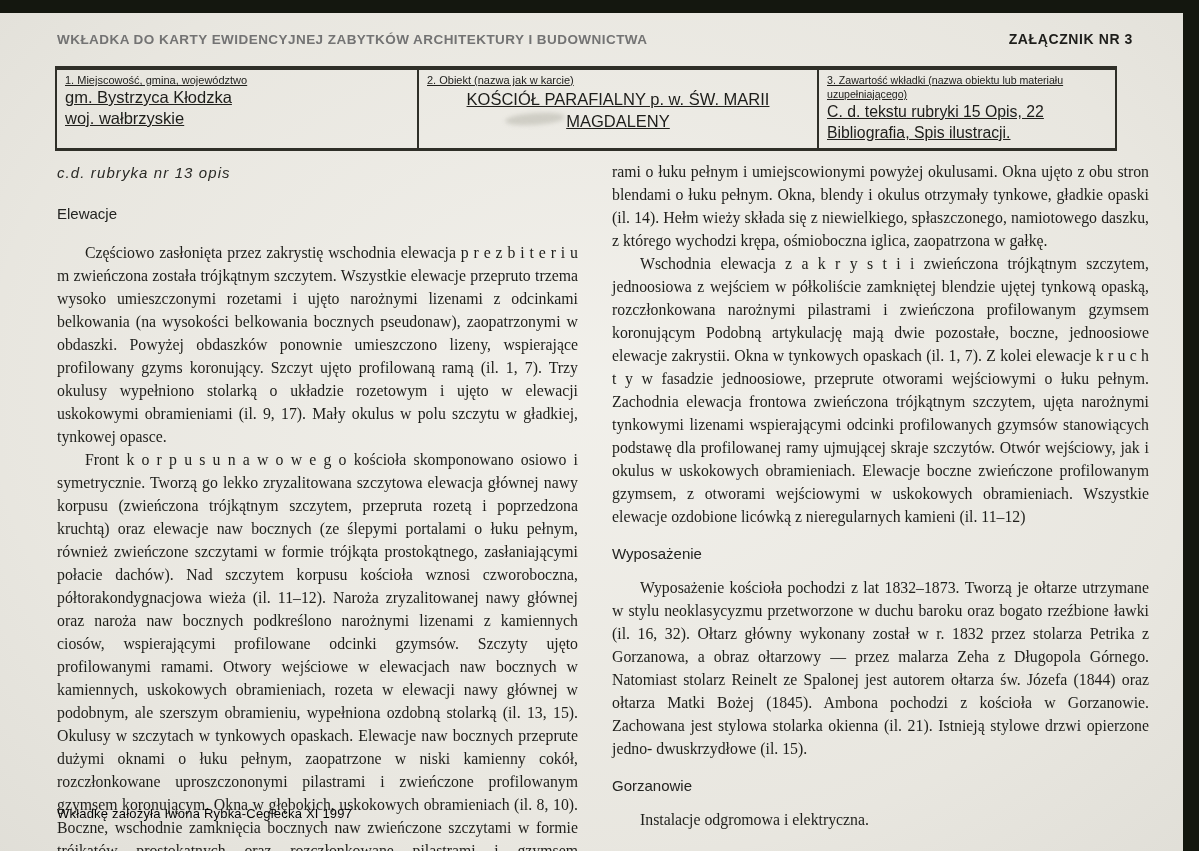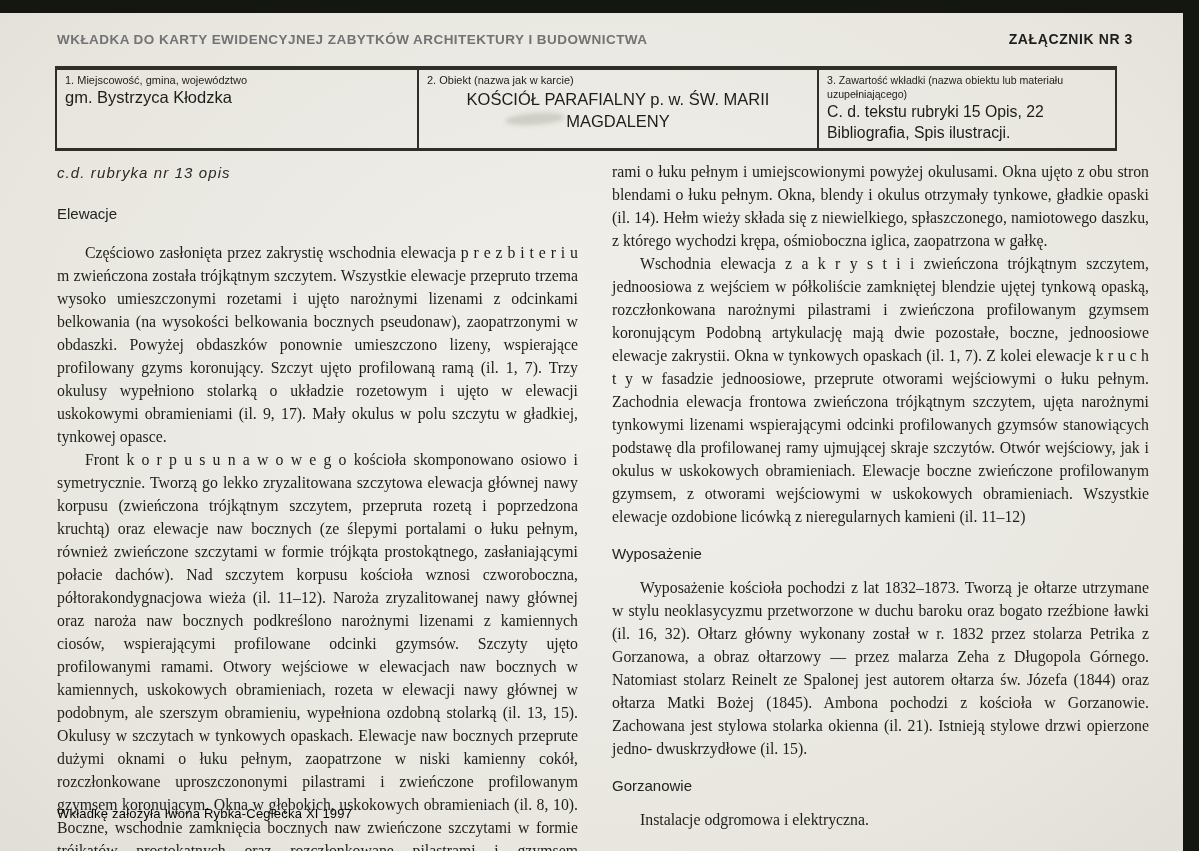--- a/index.html
+++ b/index.html
@@ -29,21 +29,21 @@
   
   .id-table{
     position:absolute;left:55px;top:66px;width:1058px;height:78px;
     display:flex;
     border-top:4px solid #2f2f28;
     border-bottom:3px solid #2f2f28;
     border-left:2px solid #2f2f28;
     border-right:2px solid #2f2f28;
     background:transparent;
   }
-  .cell{padding:3px 8px 4px 8px;box-sizing:border-box;}
+  .cell{padding:3px 8px 4px 8px;box-sizing:border-box;text-decoration:underline;}
   .cell1{width:362px;border-right:2px solid #2f2f28;}
   .cell2{width:400px;border-right:2px solid #2f2f28;text-align:center;}
   .cell3{flex:1;}
   .cell-label{font-size:11px;color:#232320;line-height:14px;text-align:left;}
   .cell3 .cell-label{font-size:10.6px;}
   .loc-name{font-size:17px;letter-spacing:2.5px;line-height:21px;color:#1d1d1a;}
   .loc-line{font-size:16.5px;line-height:21px;color:#1d1d1a;}
   .obj-name{font-size:16.5px;line-height:22px;color:#1d1d1a;padding:1px 14px 0 14px;}
   .content-desc{font-size:15.8px;line-height:21px;color:#1d1d1a;}
 
@@ -80,20 +80,21 @@
 <div class="band-top"></div>
 <div class="band-right"></div>
 
 <div class="doc-title">WKŁADKA DO KARTY EWIDENCYJNEJ ZABYTKÓW ARCHITEKTURY I BUDOWNICTWA</div>
 <div class="doc-annex">ZAŁĄCZNIK NR 3</div>
 
 <div class="id-table">
   <div class="cell cell1">
     <div class="cell-label">1. Miejscowość, gmina, województwo</div>
     <div class="loc-line">gm. Bystrzyca Kłodzka</div>
+    <div class="loc-line">woj. wałbrzyskie</div>
   </div>
   <div class="cell cell2">
     <div class="cell-label">2. Obiekt (nazwa jak w karcie)</div>
     <div class="obj-name">KOŚCIÓŁ PARAFIALNY p. w. ŚW. MARII MAGDALENY</div>
   </div>
   <div class="cell cell3">
     <div class="cell-label">3. Zawartość wkładki (nazwa obiektu lub materiału uzupełniającego)</div>
     <div class="content-desc">C. d. tekstu rubryki 15 Opis, 22 Bibliografia, Spis ilustracji.</div>
   </div>
 </div>

